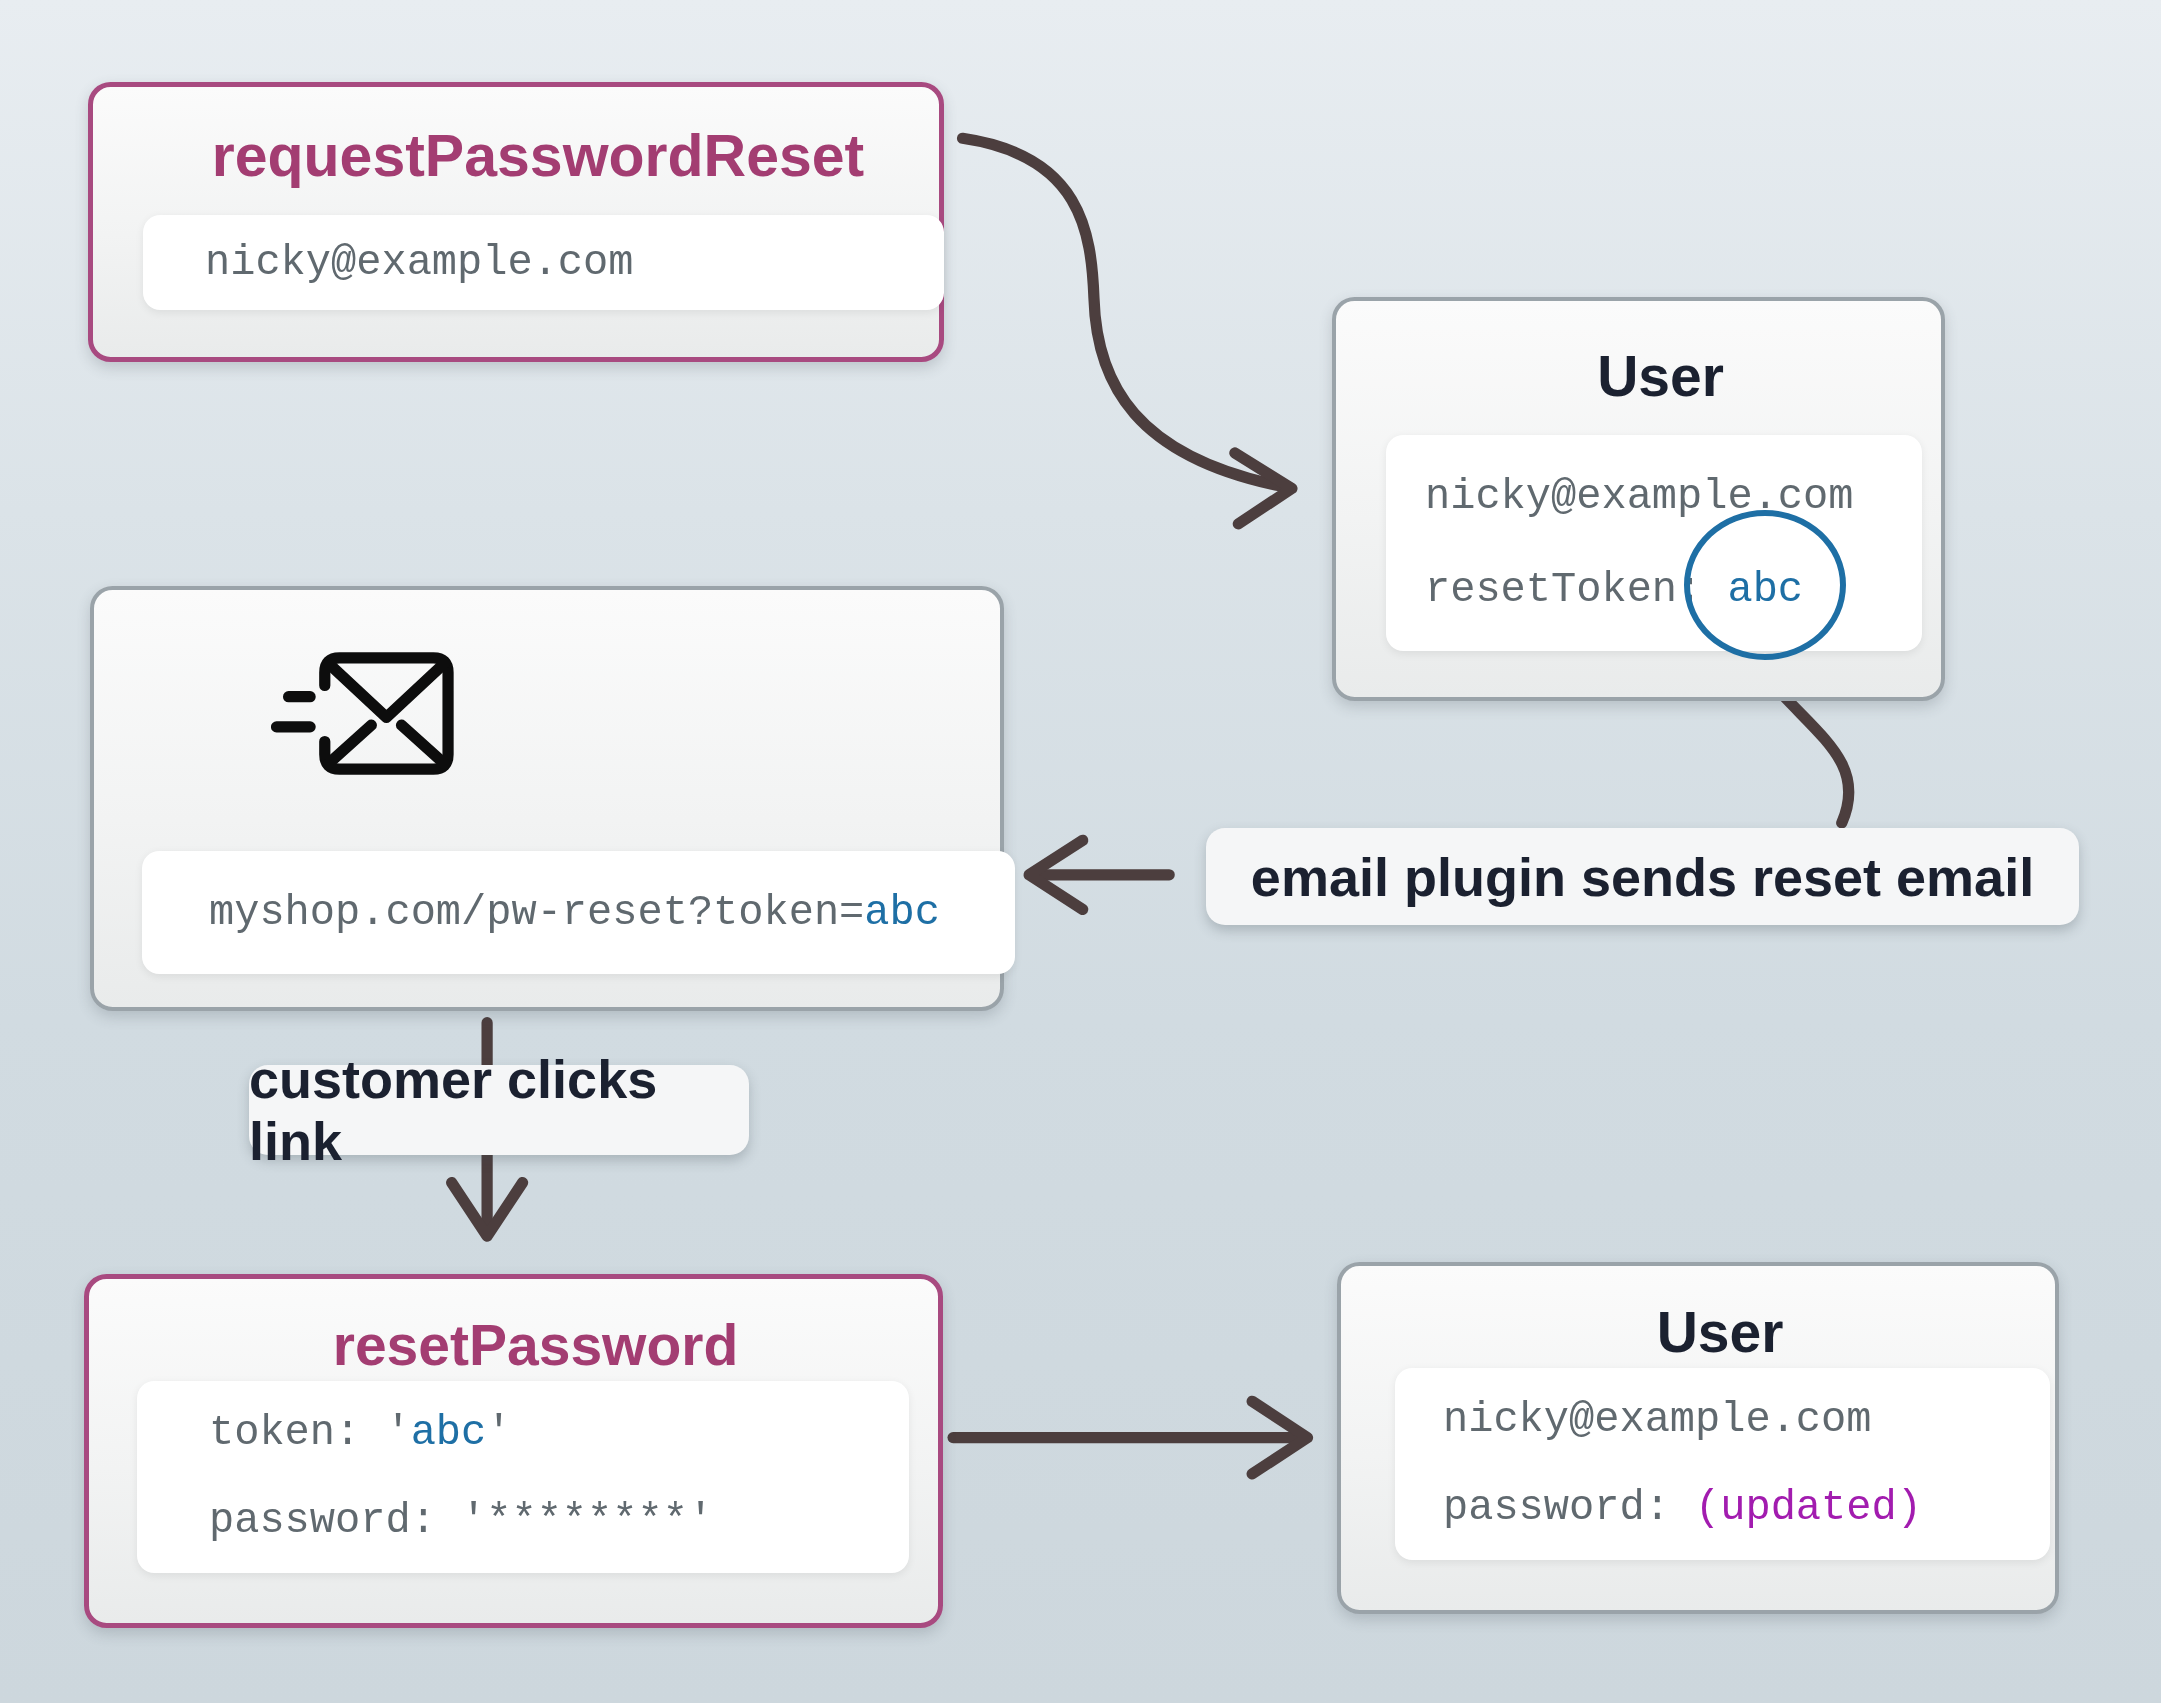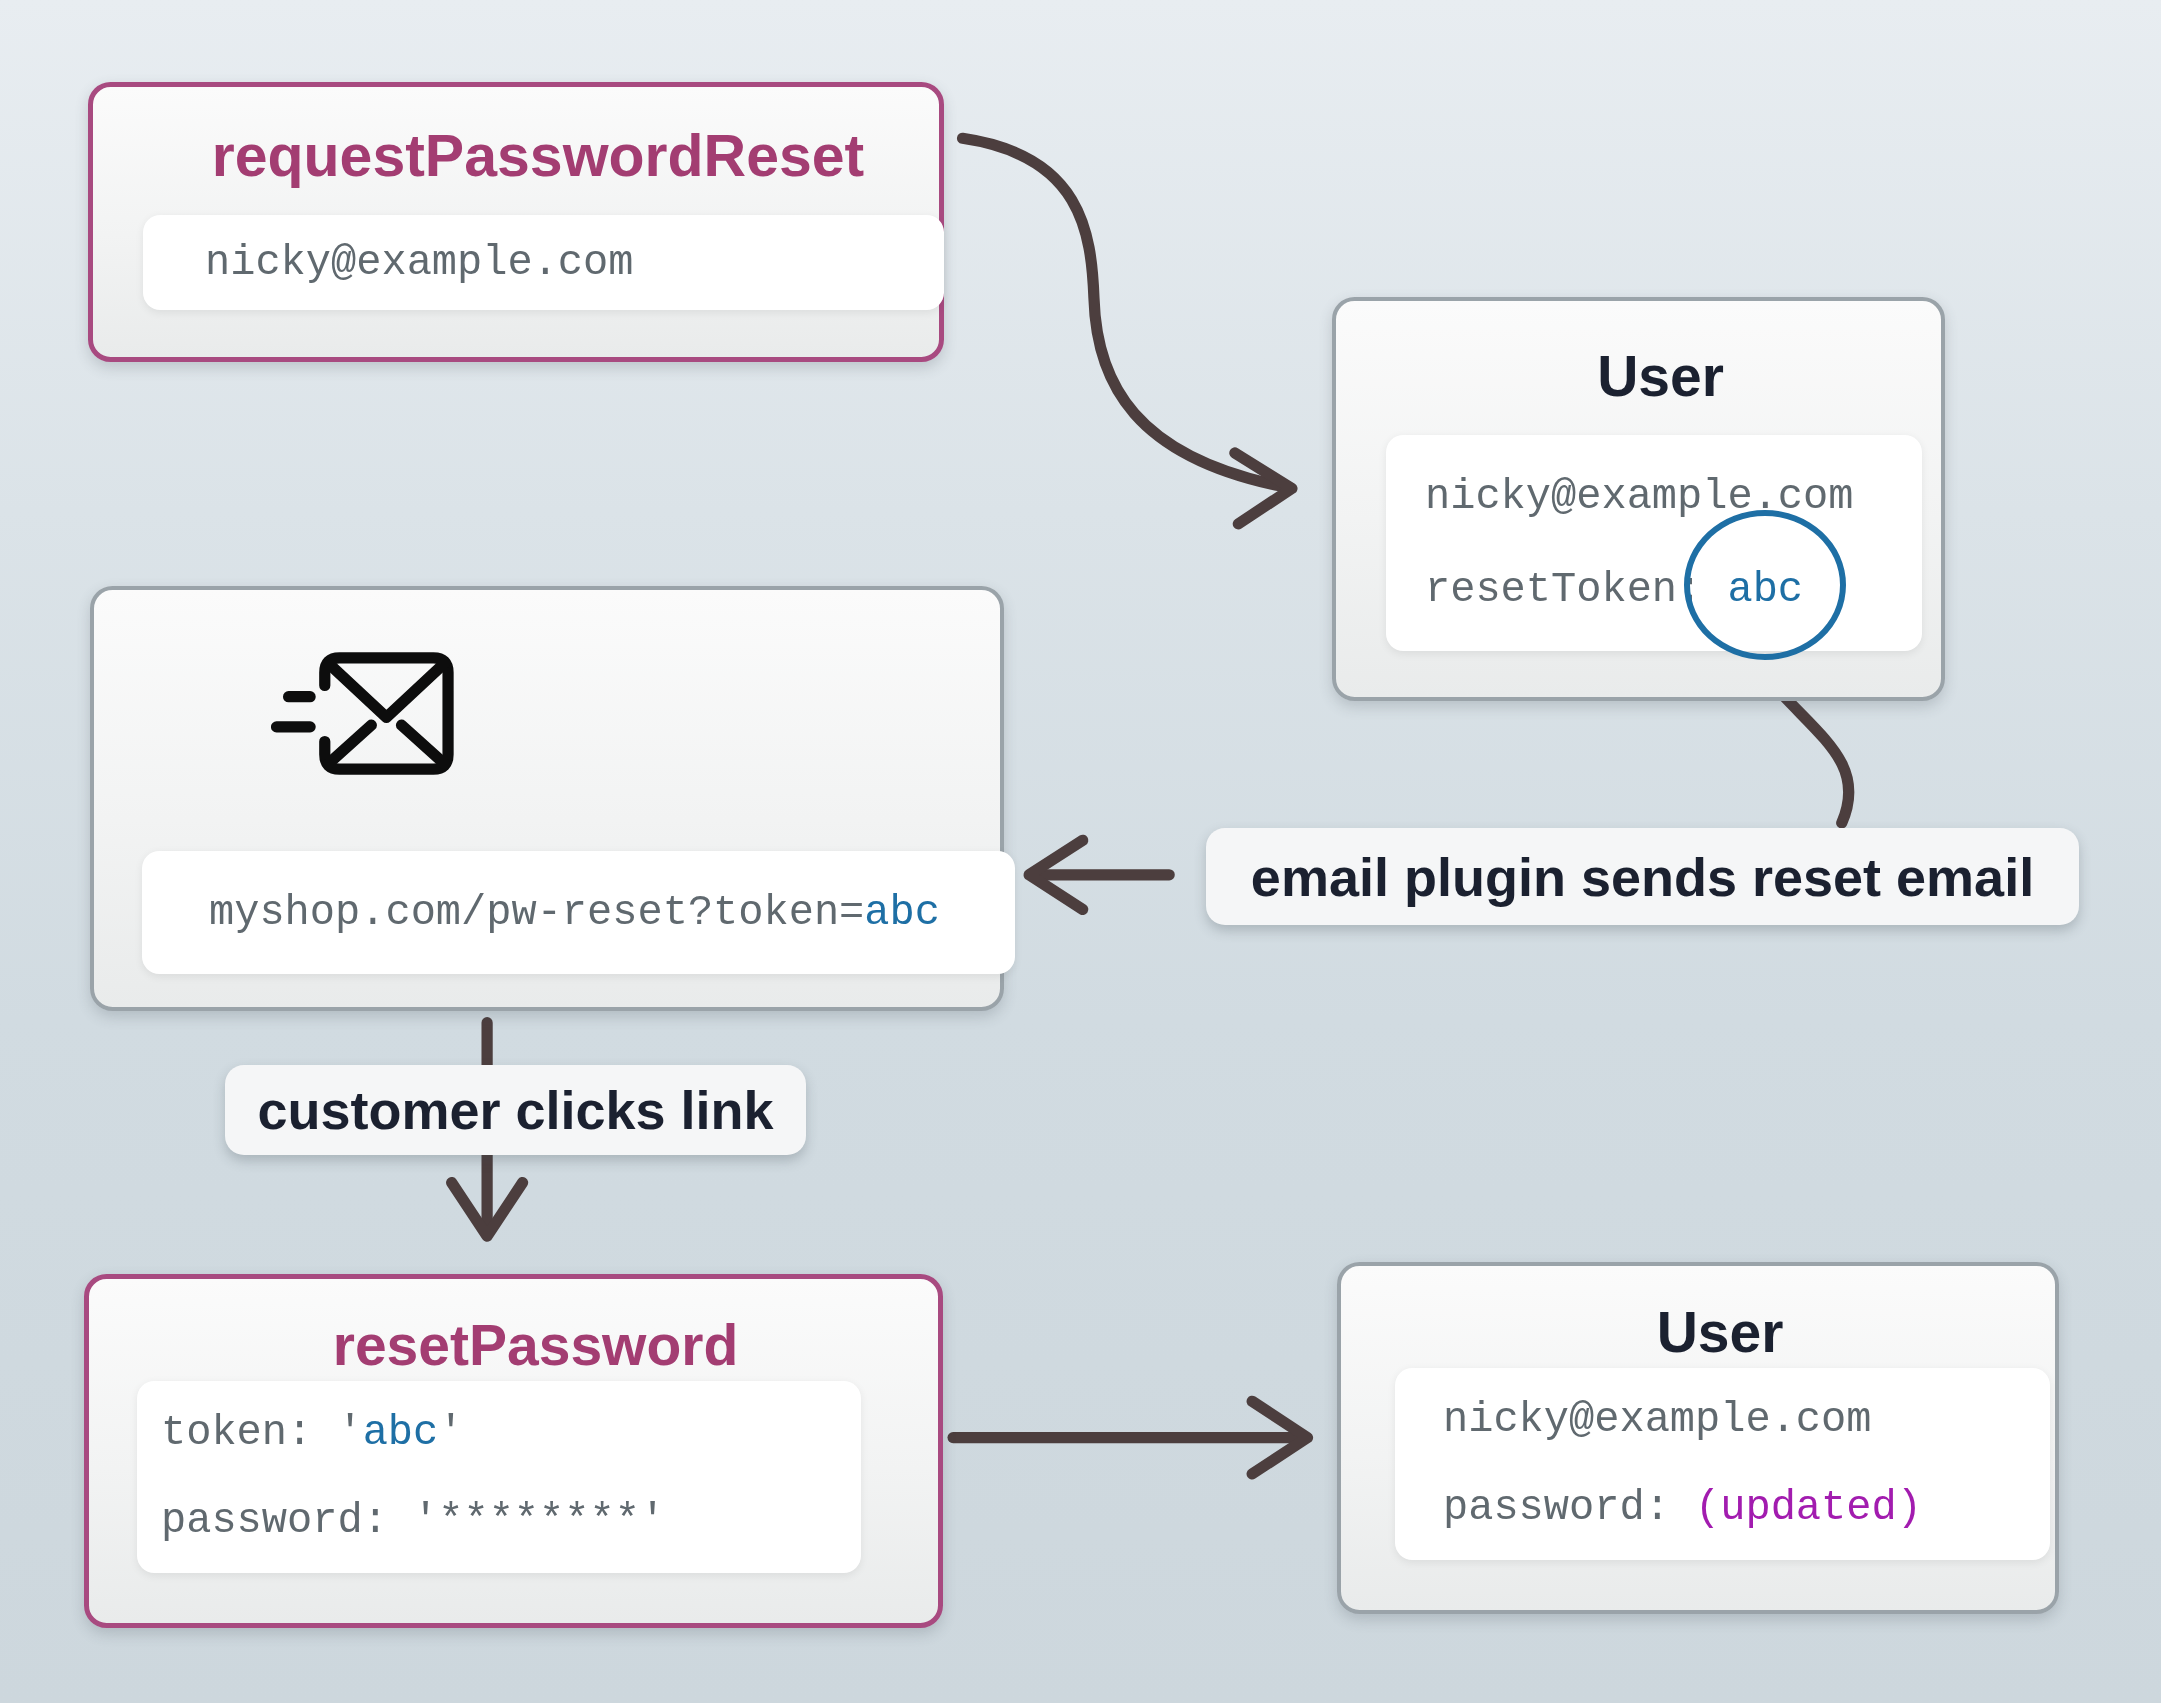--- a/index.html
+++ b/index.html
@@ -97,25 +97,25 @@
       <path d="M20 53 H45"></path>
       <path d="M6 88 H45"></path>
     </svg>
     <div class="card" style="left:48px;top:261px;width:806px;height:123px;padding-left:67px;">
       <div class="code-line"><span>myshop.com/pw-reset?token=</span><span class="blue">abc</span></div>
     </div>
   </div>
 
   <div class="annotation" style="left:1169px;top:828px;width:873px;height:97px;">email plugin sends reset email</div>
 
-  <div class="annotation" style="left:188px;top:1065px;width:581px;height:90px;">customer clicks link</div>
+  <div class="annotation" style="left:212px;top:1065px;width:500px;height:90px;">customer clicks link</div>
 
   <div class="node purple" style="left:84px;top:1262px;width:849px;height:344px;margin-top:12px;">
     <div class="node-title purple-text" style="margin-top:33px;font-size:57px;">resetPassword</div>
-    <div class="card" style="left:48px;top:102px;width:700px;height:192px;padding-left:24px;gap:40px;">
+    <div class="card" style="left:48px;top:102px;width:700px;height:192px;padding-left:72px;gap:40px;">
       <div class="code-line"><span>token: </span><span>'</span><span class="blue">abc</span><span>'</span></div>
       <div class="code-line">password: '********'</div>
     </div>
   </div>
 
   <div class="node gray" style="left:1337px;top:1262px;width:714px;height:344px;">
     <div class="node-title" style="margin-top:33px;">User</div>
     <div class="card" style="left:54px;top:102px;width:607px;height:192px;padding-left:48px;gap:40px;">
       <div class="code-line">nicky@example.com</div>
       <div class="code-line"><span>password: </span><span class="green">(updated)</span></div>

